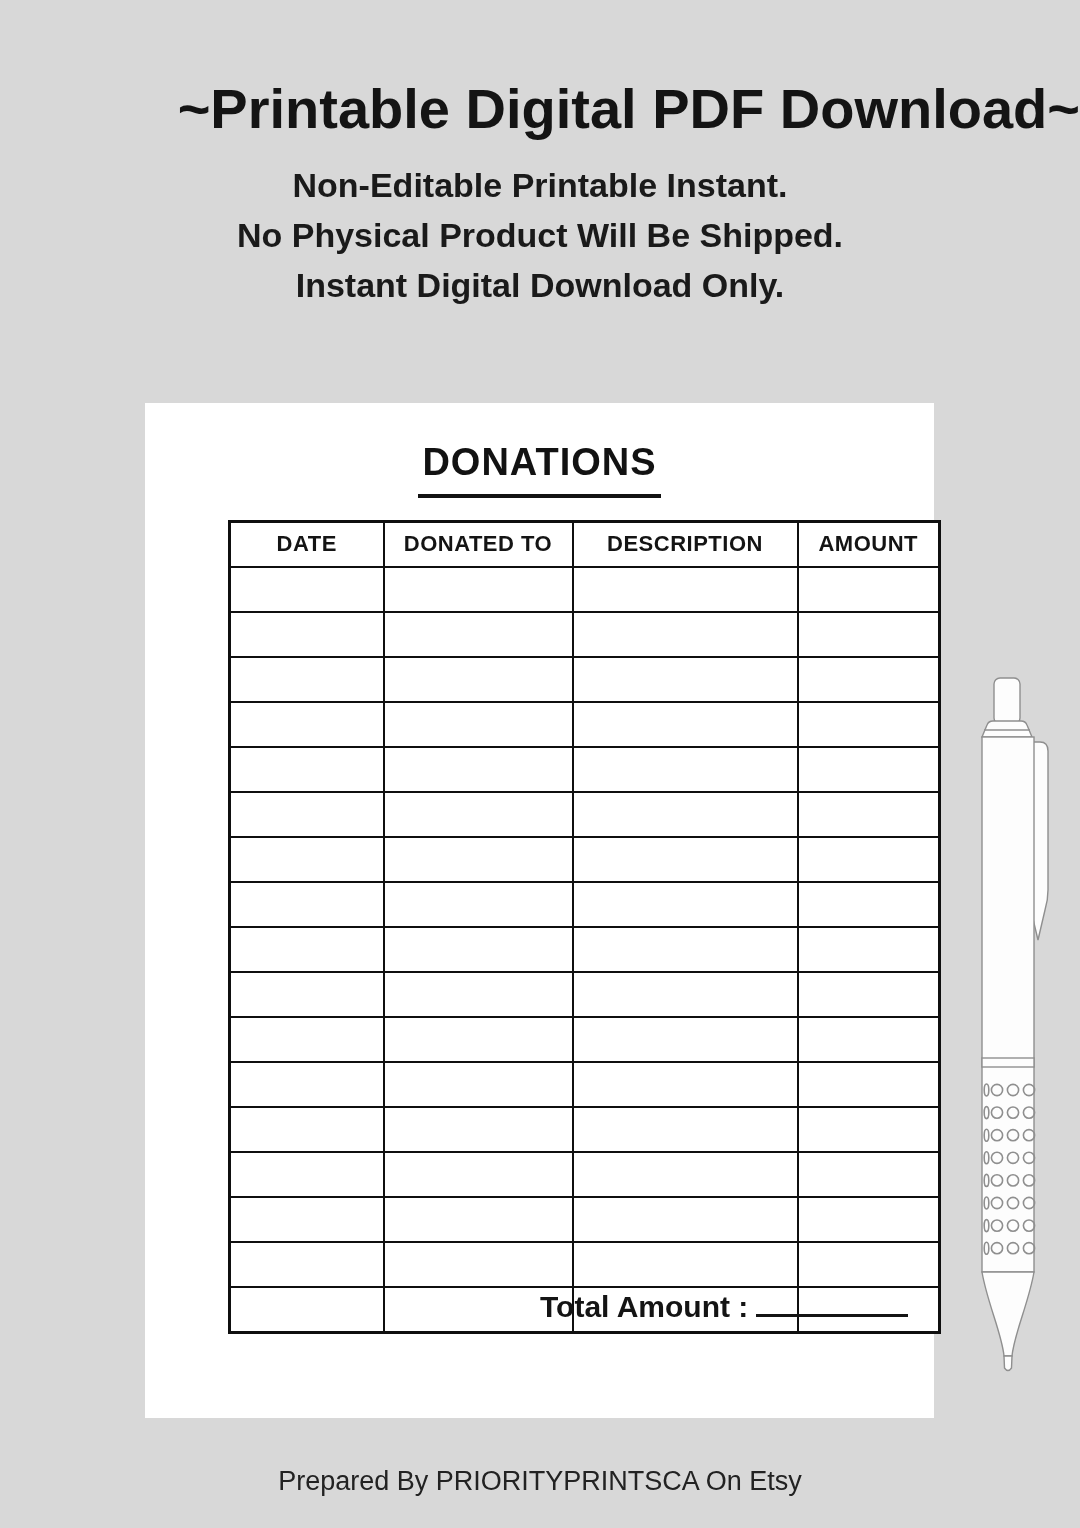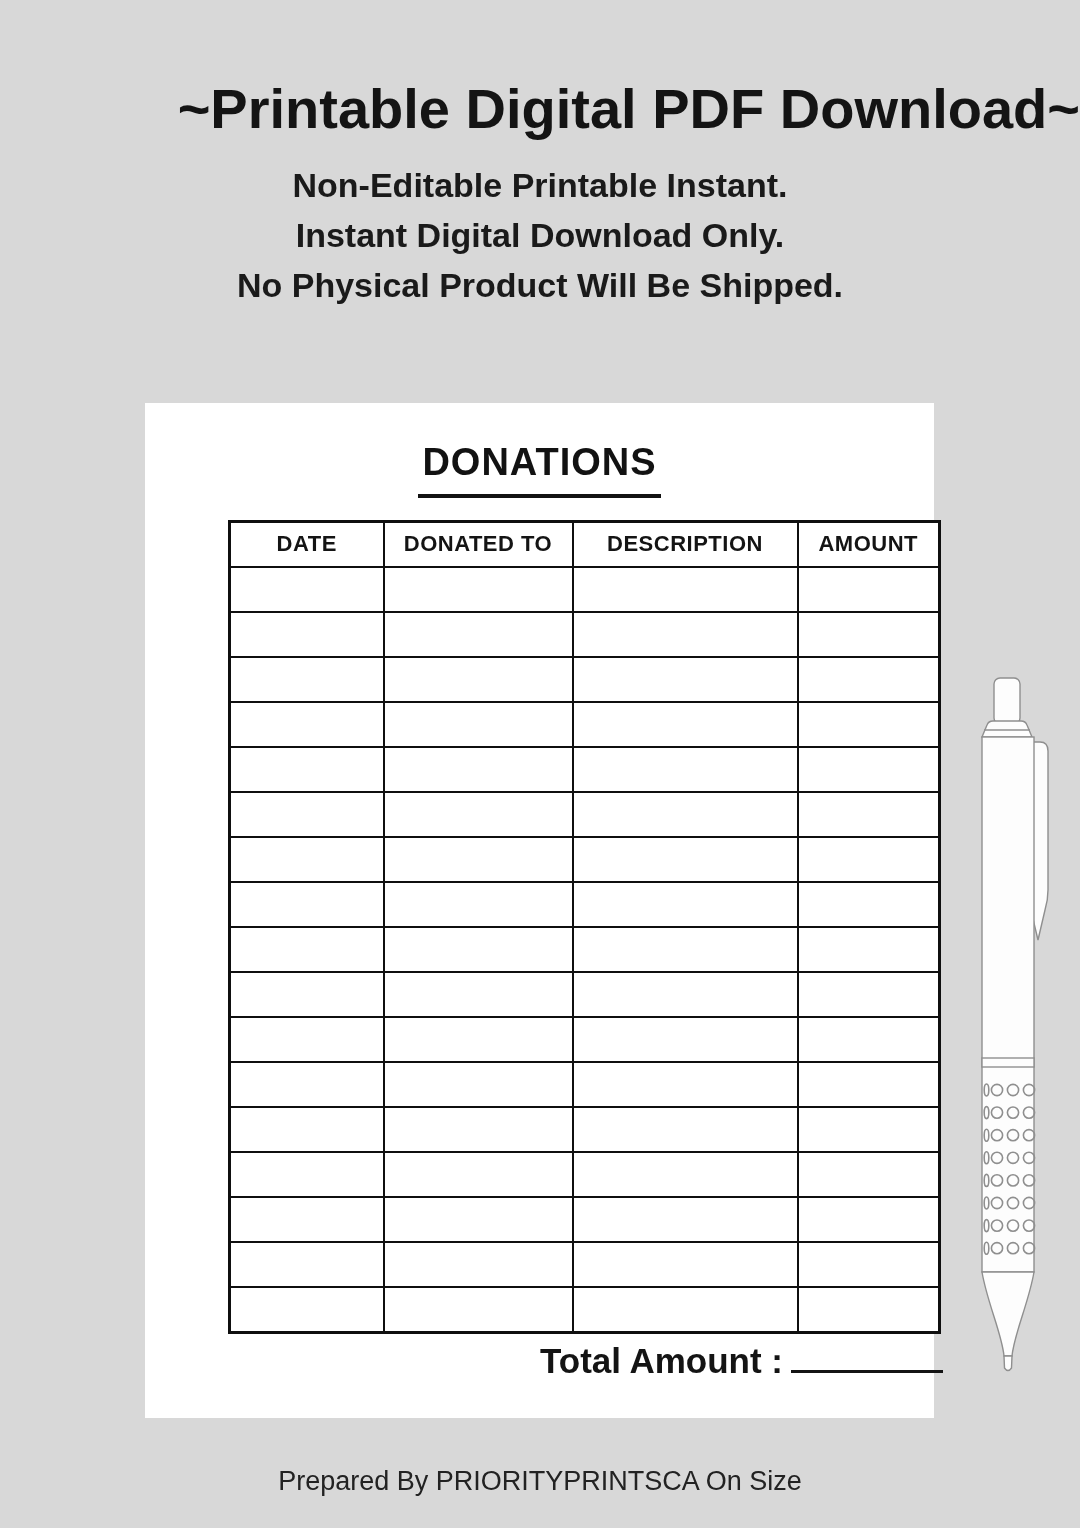--- a/index.html
+++ b/index.html
@@ -52,22 +52,22 @@
     padding:0;
   }
   table.donations thead tr{height:45px;}
   table.donations th{
     font-size:22px;font-weight:bold;color:#141414;
     text-align:center;vertical-align:middle;
     letter-spacing:0.5px;
   }
   table.donations td{height:43px;}
   .total-line{
-    position:absolute;top:932px;left:395px;
-    font-size:35px;font-weight:bold;color:#141414;
+    position:absolute;top:881px;left:395px;
+    font-size:30px;font-weight:bold;color:#141414;
     white-space:nowrap;
   }
   .total-blank{
     display:inline-block;width:152px;height:1em;
     border-bottom:3px solid #141414;
     margin-left:8px;vertical-align:baseline;
   }
   .footer-credit{
     position:absolute;top:1466px;left:0;width:100%;
     text-align:center;
@@ -79,22 +79,22 @@
 </style>
 </head>
 <body>
 
 <div class="canvas">
 
   <div class="main-title">~Printable Digital PDF Download~</div>
 
   <div class="subtitle-block">
     <div>Non-Editable Printable Instant.</div>
+    <div>No Physical Product Will Be Shipped.</div>
     <div>Instant Digital Download Only.</div>
-    <div>No Physical Product Will Be Shipped.</div>
   </div>
 
   <div class="page">
 
     <div class="doc-title">
       <span>DONATIONS</span>
     </div>
 
     <table class="donations">
       <colgroup>
@@ -284,15 +284,15 @@
           <circle cx="22" cy="0" r="5.6"></circle>
           <circle cx="38" cy="0" r="5.6"></circle>
           <circle cx="54" cy="0" r="5.6"></circle>
       </g>
     </g>
 
     <path d="M7,600 L59,600 C54,630 39,662 37,684 L29,684 C27,662 12,630 7,600 Z"></path>
     <path d="M29,684 L37,684 L36.5,696 Q33,701 29.5,696 Z"></path>
   </svg>
 
-  <div class="footer-credit">Prepared By PRIORITYPRINTSCA On Size</div>
+  <div class="footer-credit">Prepared By PRIORITYPRINTSCA On Etsy</div>
 
 </div>
 
 </body></html>

